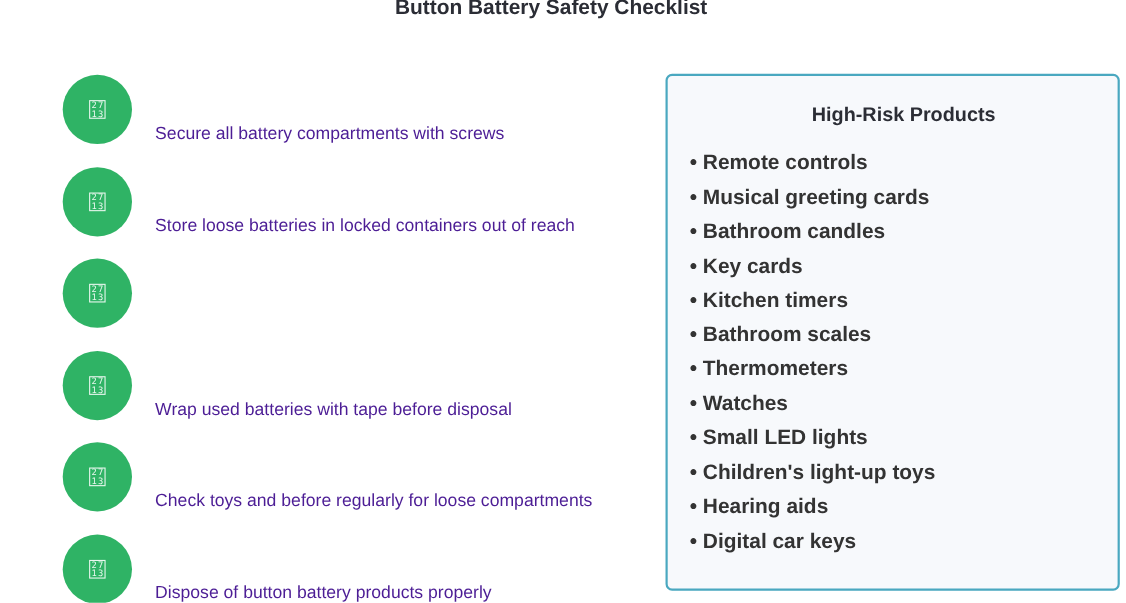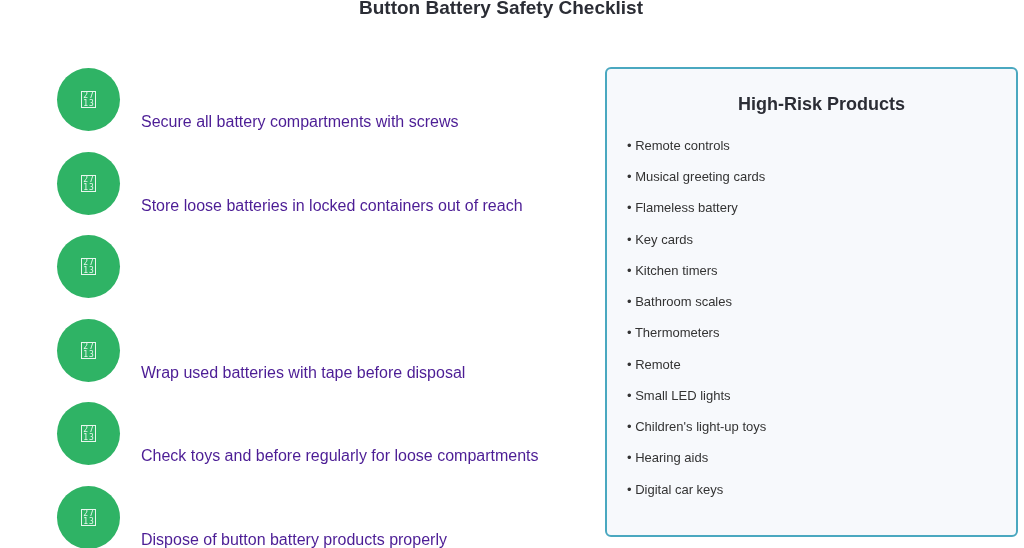--- a/index.html
+++ b/index.html
@@ -11,21 +11,21 @@
   .circle { width:63px; height:63px; border-radius:50%; background:#2fb365;
             display:flex; align-items:center; justify-content:center; }
   .glyph { border:1px solid #e8f7ee; color:#e8f7ee; font-family:"DejaVu Sans Mono", monospace;
            font-size:8px; line-height:8px; width:15px; height:17px; display:flex; flex-direction:column;
            align-items:center; justify-content:center; letter-spacing:1px; box-sizing:border-box; padding-left:1px; }
   .item-text { margin-left:21px; font-size:16px; color:#4c1d95; }
   .panel { position:absolute; left:605px; top:67px; width:413px; height:470px;
            background:#f7f9fc; border:2px solid #4aa8c0; border-radius:6px; box-sizing:border-box; }
   .panel-title { position:absolute; top:25px; left:0; width:100%; text-align:center;
                  font-size:18px; font-weight:bold; color:#2b2d35;padding-left:10px; }
-  .prod { position:absolute; left:20px; font-size:13px; color:#333333; }
+  .prod { position:absolute; left:20px; font-size:19px; color:#333333;font-weight:bold; }
 </style>
 </head>
 <body>
 
 <div class="title">Button Battery Safety Checklist</div>
 
 <div>
   <div class="item" style="top:67px">
     <div class="circle">
       <div class="glyph">
@@ -78,23 +78,23 @@
         </div>
     </div>
     <span class="item-text">Dispose of button battery products properly</span>
   </div>
 </div>
 
 <div class="panel">
   <div class="panel-title">High-Risk Products</div>
   <div class="prod" style="top:69px">• Remote controls</div>
   <div class="prod" style="top:100px">• Musical greeting cards</div>
-  <div class="prod" style="top:131px">• Flameless battery</div>
+  <div class="prod" style="top:131px">• Bathroom candles</div>
   <div class="prod" style="top:163px">• Key cards</div>
   <div class="prod" style="top:194px">• Kitchen timers</div>
   <div class="prod" style="top:225px">• Bathroom scales</div>
   <div class="prod" style="top:256px">• Thermometers</div>
-  <div class="prod" style="top:288px">• Remote</div>
+  <div class="prod" style="top:288px">• Watches</div>
   <div class="prod" style="top:319px">• Small LED lights</div>
   <div class="prod" style="top:350px">• Children's light-up toys</div>
   <div class="prod" style="top:381px">• Hearing aids</div>
   <div class="prod" style="top:413px">• Digital car keys</div>
 </div>
 
 </body></html>

